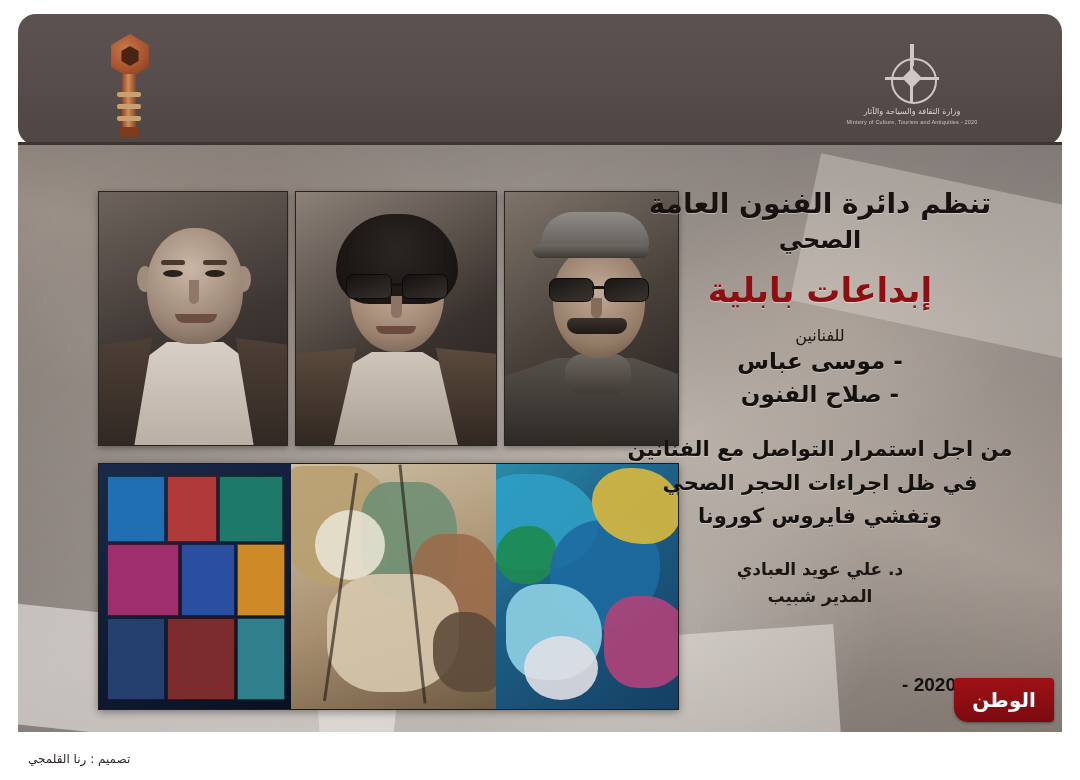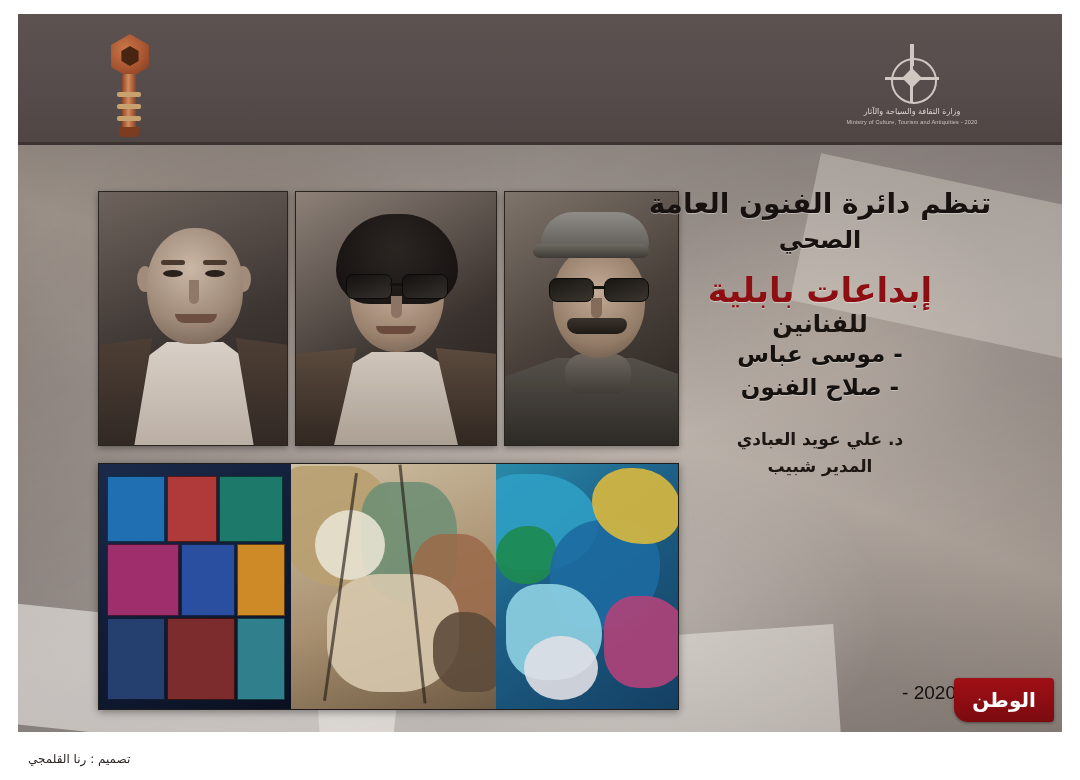--- a/index.html
+++ b/index.html
@@ -23,20 +23,21 @@
   }
 
   
   .top-band {
     position: absolute;
     left: 18px;
     top: 14px;
     width: 1044px;
     height: 131px;
     background: linear-gradient(180deg, #5c5250 0%, #564c4b 55%, #4f4644 100%);
+    border-radius: 18px;
   }
   .top-band::after{
     content:"";
     position:absolute;
     left:0; right:0; bottom:0;
     height:3px;
     background:#3b3433;
   }
 
   
@@ -390,22 +391,23 @@
   }
   .exhibit-title {
     margin-top: 12px;
     font-size: 34px;
     font-weight: 700;
     color: #8e0f12;
     letter-spacing: 1px;
     text-shadow: 0 1px 1px rgba(255,255,255,.45);
   }
   .for-artists {
-    font-size: 24px;
-    font-weight: 700;
+    margin-top: 16px;
+    font-size: 16px;
+    font-weight: 400;
     color: #19140f;
   }
   .artist {
     font-size: 23px;
     font-weight: 700;
     line-height: 1.45;
     color: #15110e;
     text-shadow: 0 1px 0 rgba(255,255,255,.3);
   }
   .paragraph {
@@ -421,23 +423,23 @@
     font-size: 17px;
     font-weight: 700;
     line-height: 1.6;
     color: #1c1613;
   }
 
   
   .year {
     position: absolute;
     right: 106px;
-    bottom: 28px;
+    bottom: 36px;
     font-size: 19px;
-    font-weight: 400;
+    font-weight: 700;
     color: #14100e;
     font-family: "Liberation Sans", sans-serif;
   }
   .brand-badge {
     position: absolute;
     right: 8px;
     bottom: 10px;
     width: 100px;
     height: 44px;
     background: linear-gradient(180deg,#a01015 0%, #7b0b10 100%);
@@ -587,20 +589,21 @@
     <div class="text-col">
       <div class="line-big">تنظم دائرة الفنون العامة</div>
       <div class="line-mid">الصحي</div>
 
       <div class="exhibit-title">إبداعات بابلية</div>
 
       <div class="for-artists">للفنانين</div>
       <div class="artist">- موسى عباس</div>
       <div class="artist">- صلاح الفنون</div>
 
+      <div class="paragraph">من اجل استمرار التواصل مع الفنانين في ظل اجراءات الحجر الصحي وتفشي فايروس كورونا</div>
 
       <div class="signature">
         <div>د. علي عويد العبادي</div>
         <div>المدير شبيب</div>
       </div>
     </div>
 
     <div class="year">2020 -</div>
     <div class="brand-sub">نيوز</div>
     <div class="brand-badge">الوطن</div>

